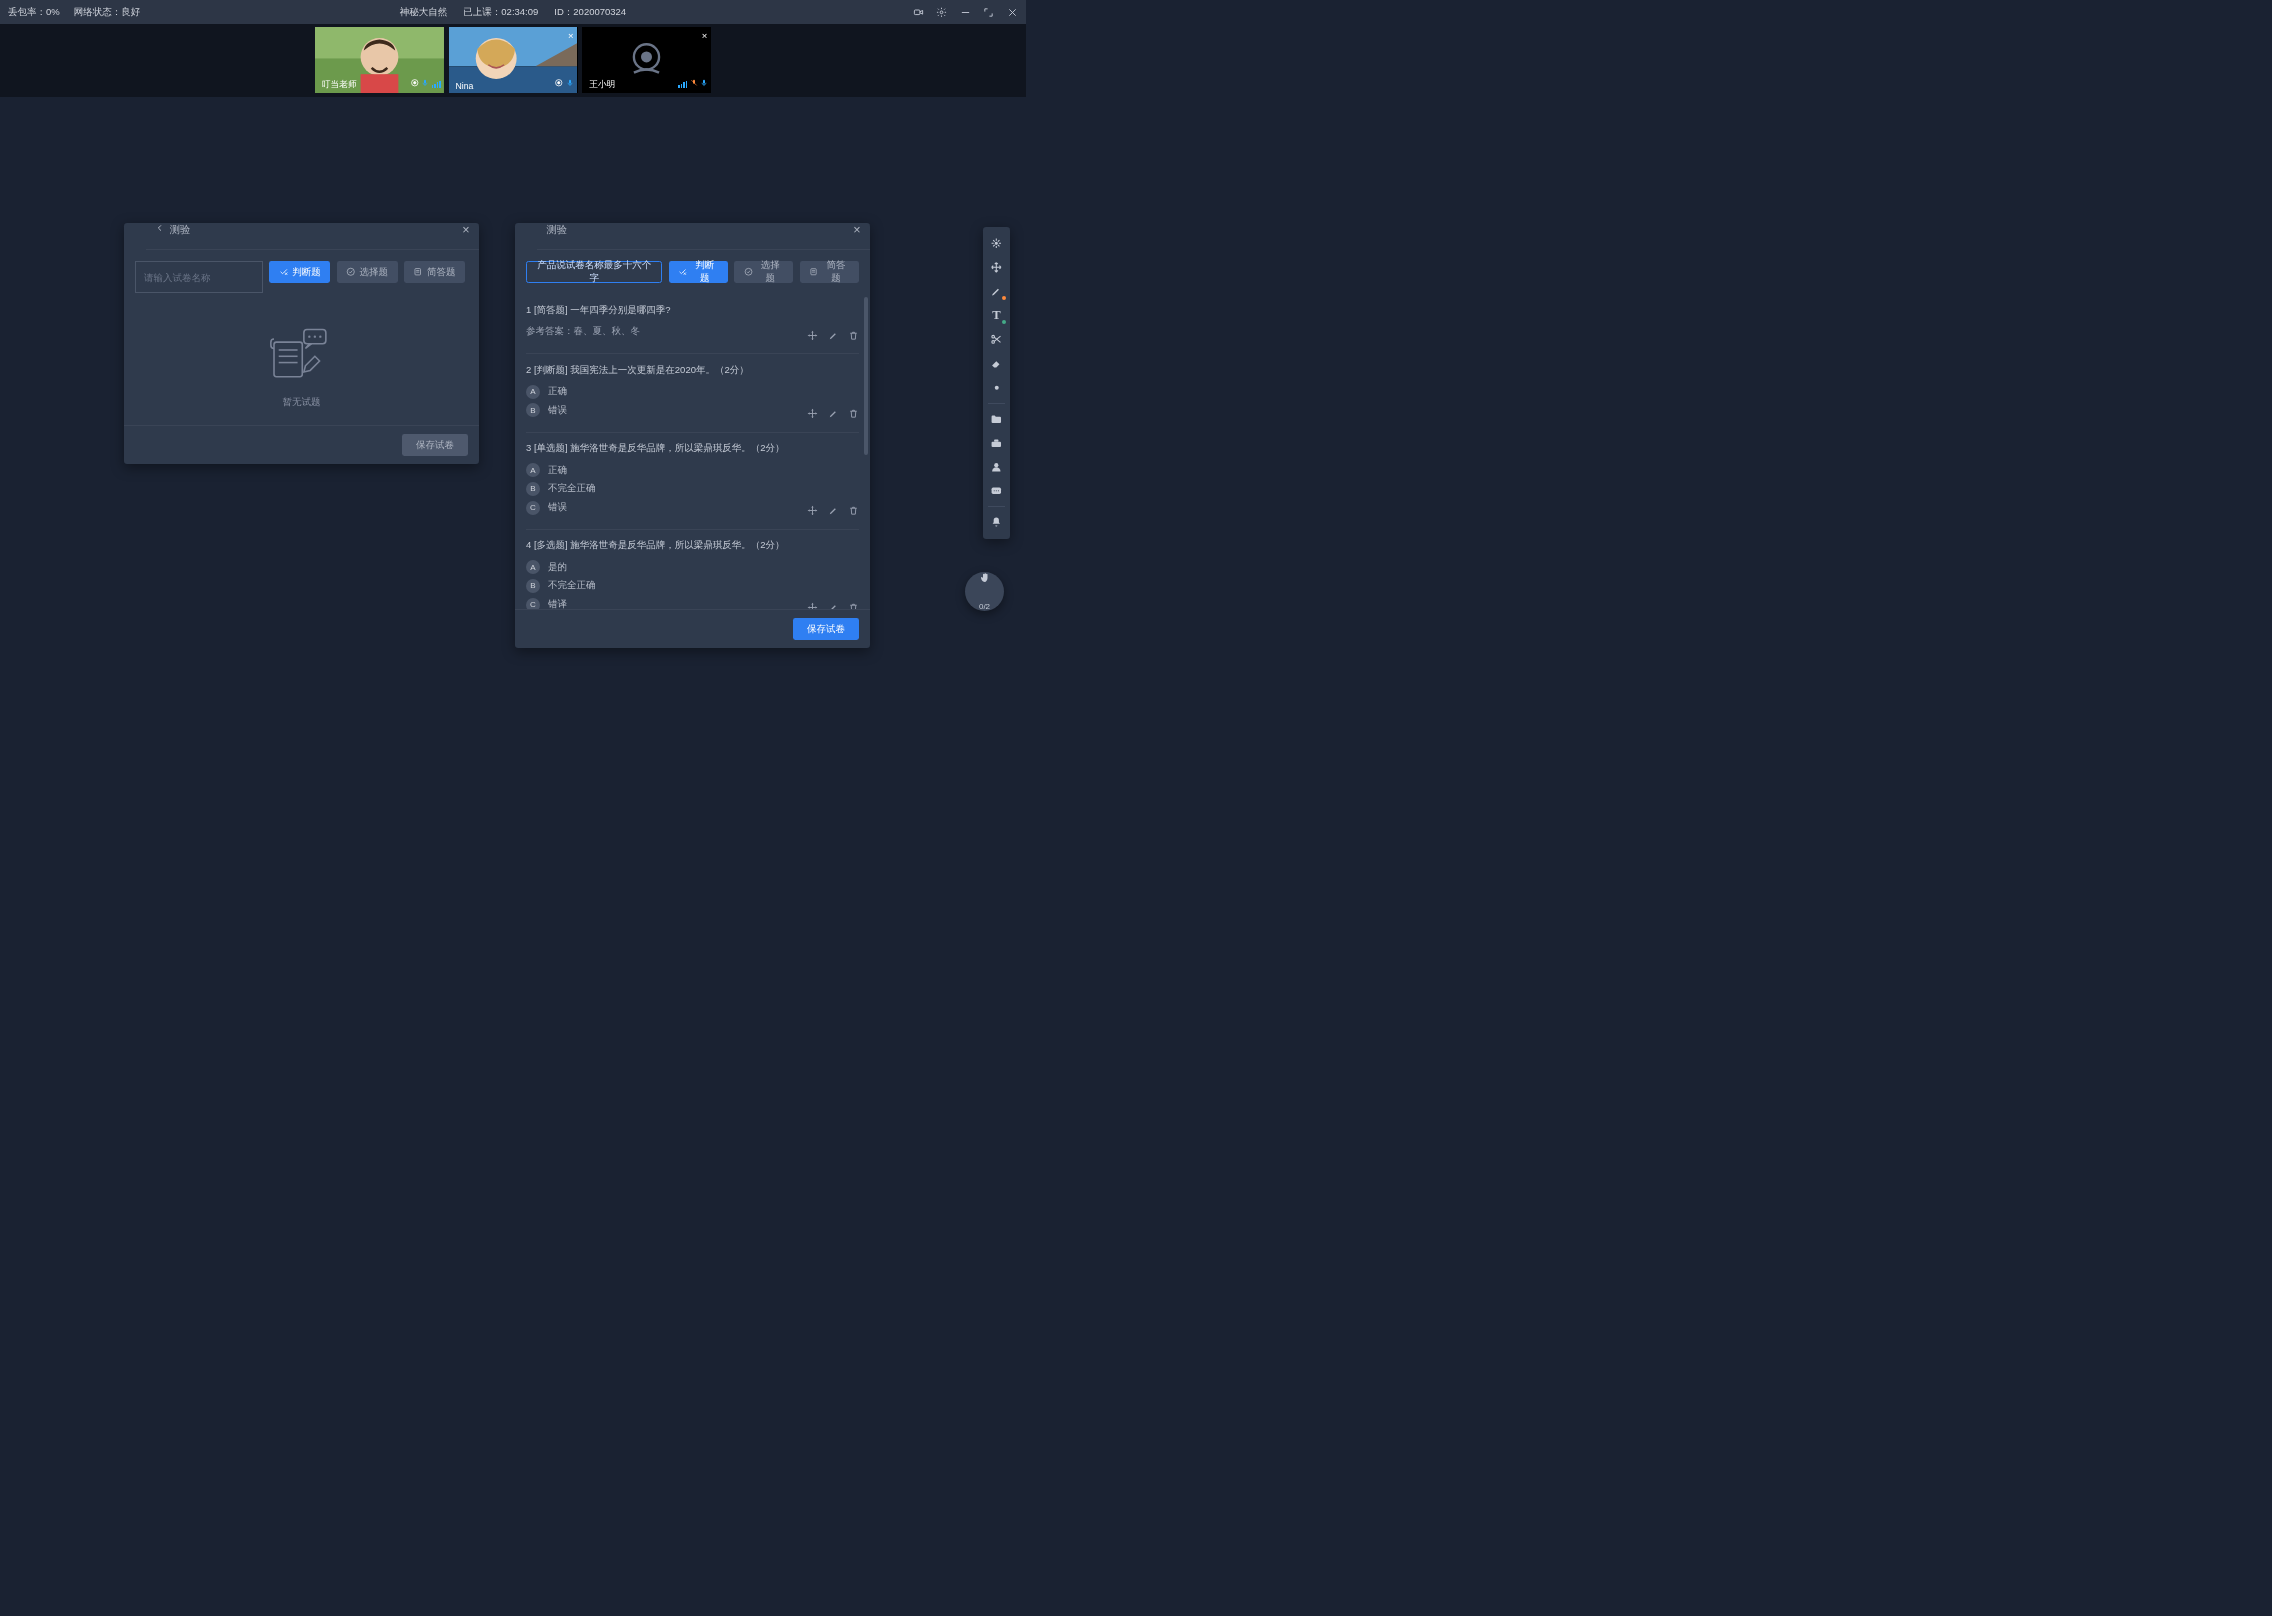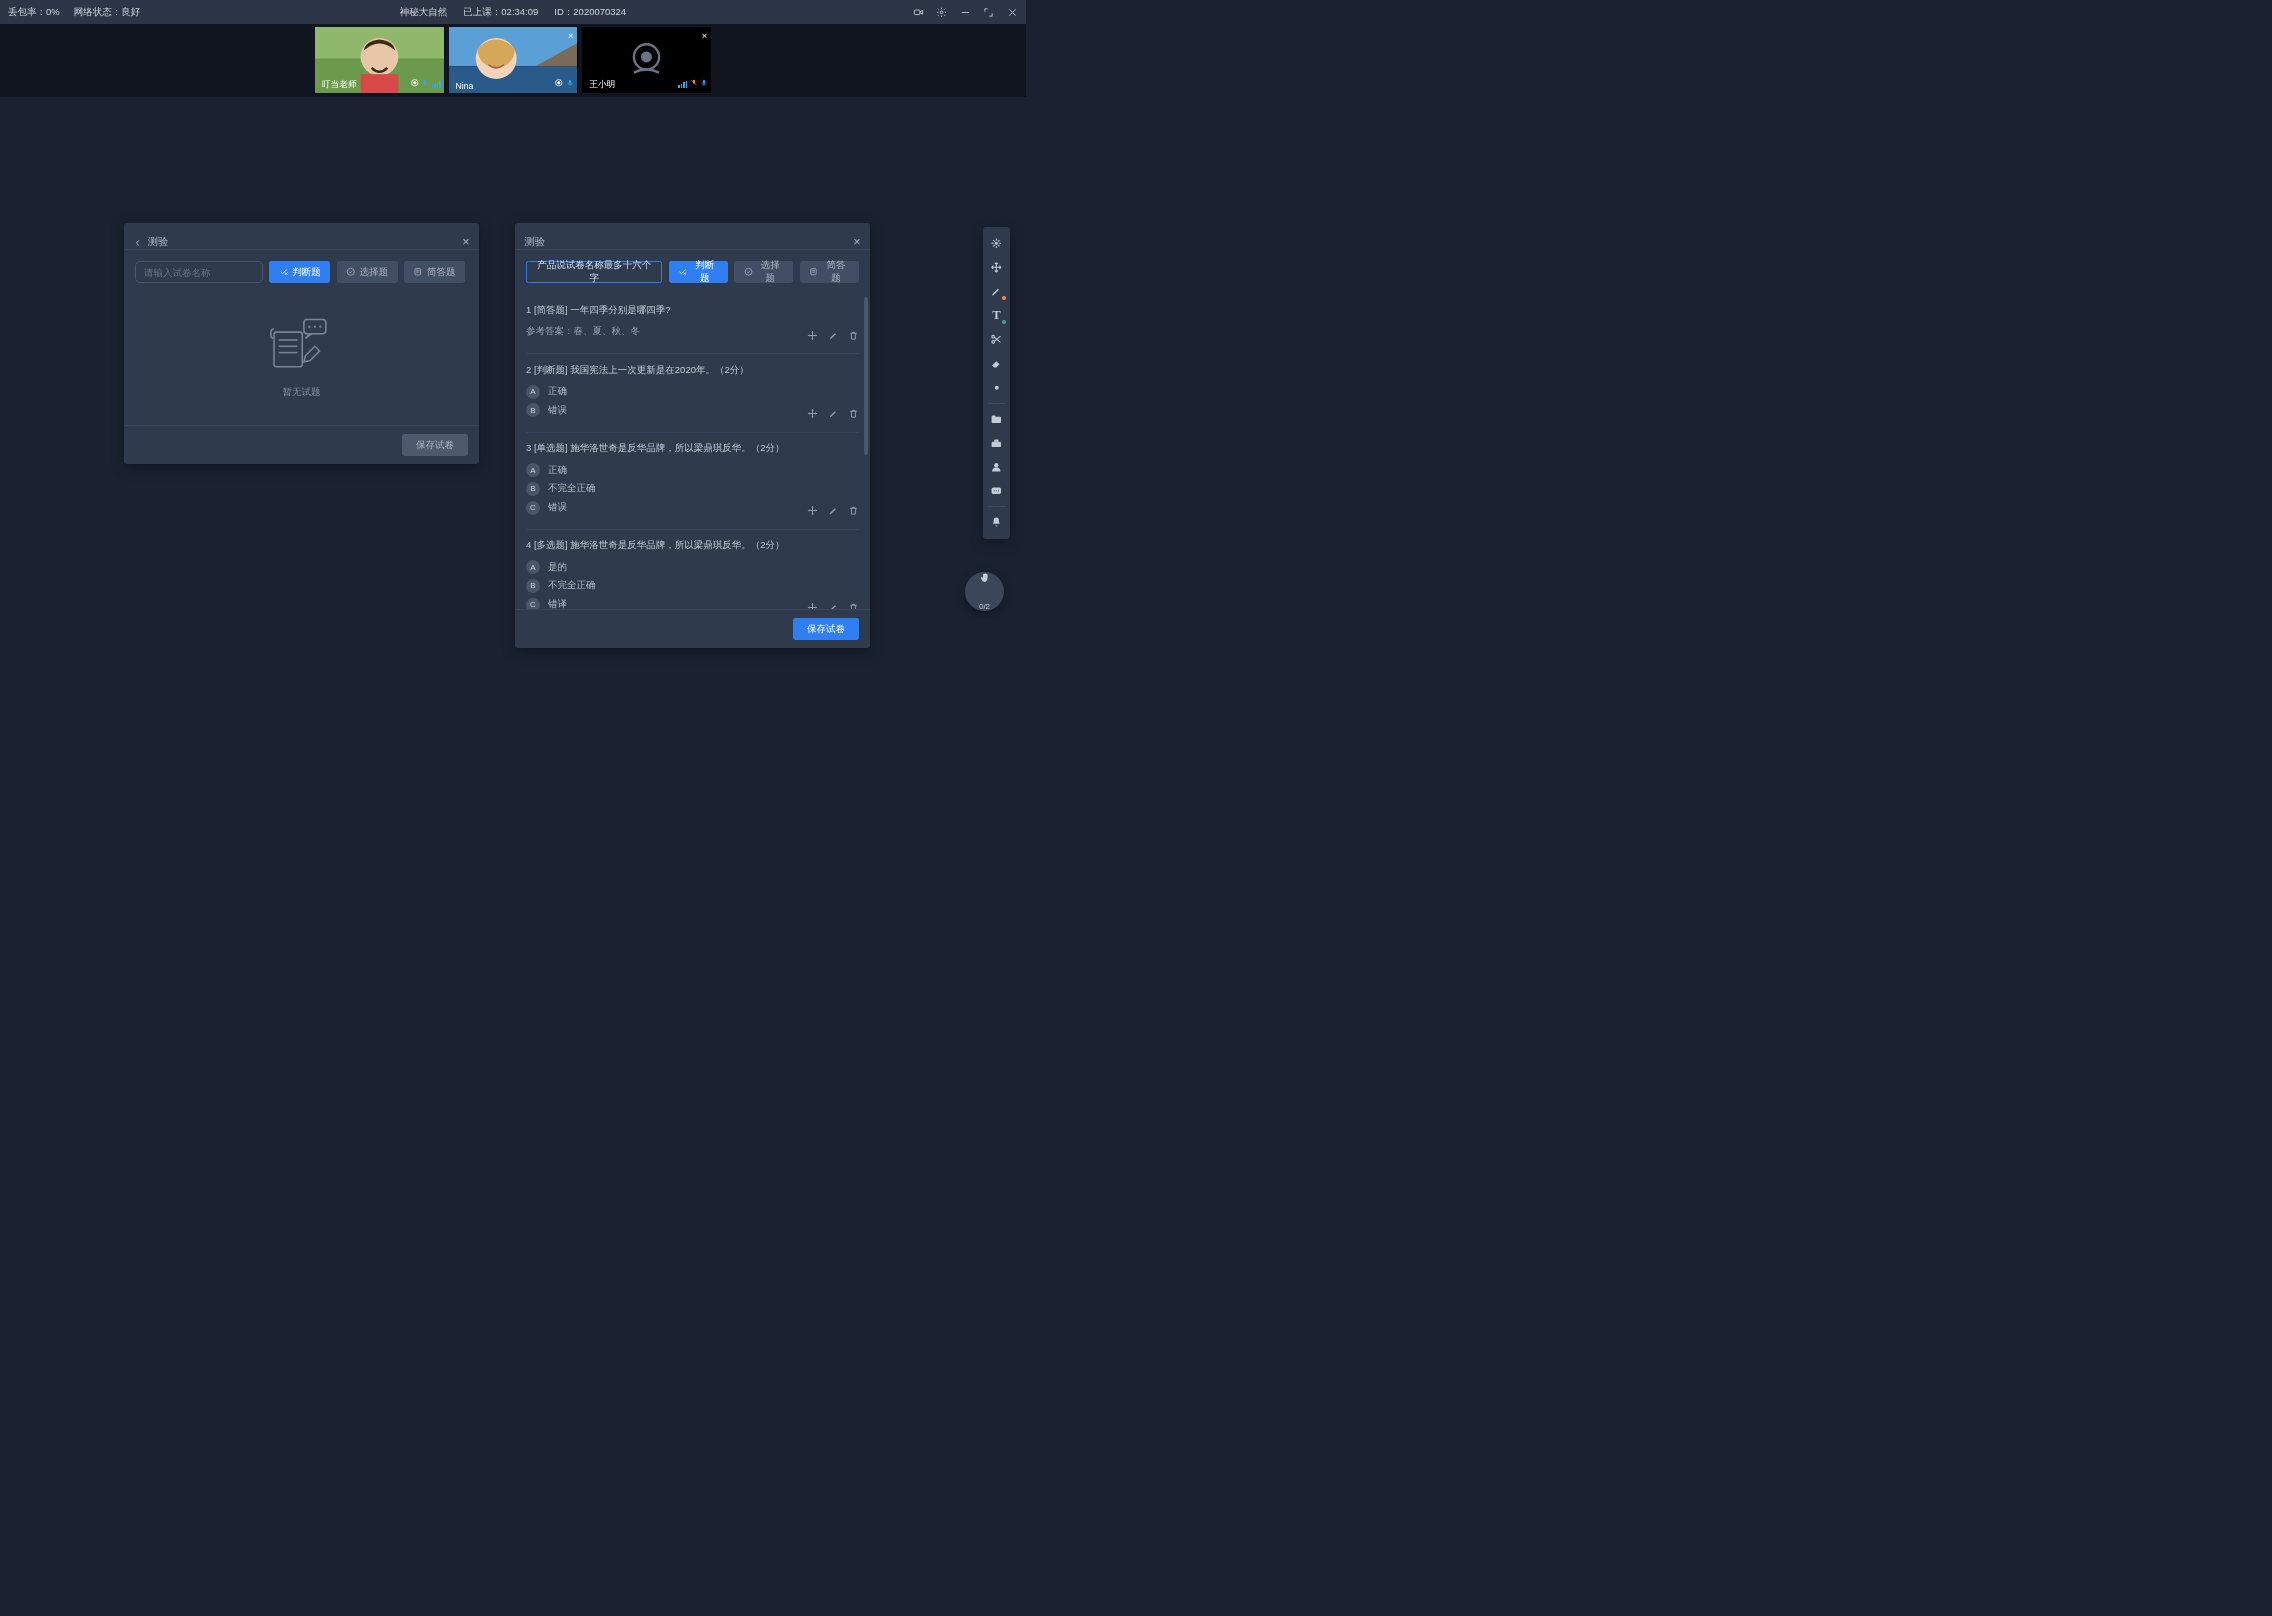--- a/index.html
+++ b/index.html
@@ -56,48 +56,49 @@
   position: absolute;
   background: #2f3a4c;
   border-radius: 3.2px;
   box-shadow: 0 3.2px 12.6px rgba(0,0,0,0.4);
   display: flex;
   flex-direction: column;
 }
 .panel-header {
   height: 27px;
   display: flex;
-  align-items: flex-end;
+  align-items: flex-start;
   padding: 0 9.5px;
   font-size: 10.3px;
   border-bottom: 0.8px solid #3a4456;
+  margin-left: 22px;
 }
 .panel-header .back { margin-right: 6.3px; cursor: pointer; }
 .panel-header .close { margin-left: auto; cursor: pointer; font-size: 12.6px; }
 .panel-body { padding: 11px; flex: 1; overflow: auto; }
 .btn {
   height: 22px;
   padding: 0 9.5px;
   border-radius: 2.4px;
   font-size: 9.5px;
   display: inline-flex;
   align-items: center;
   gap: 4px;
   border: none;
   cursor: pointer;
   background: #424e63;
   color: #aeb5c2;
 }
 .btn.primary { background: #2f7ff2; color: #fff; }
 .btn.outline { background: transparent; border: 0.8px solid #2f7ff2; color: #cfe1ff; justify-content: center; }
 .txt-input {
-  height: 22px;
+  height: 32px;
   background: transparent;
   border: 0.8px solid #4a5568;
-  border-radius: 5px;
+  border-radius: 0;
   padding: 0 8px;
   font-size: 9.5px;
   color: #aeb5c2;
   outline: none;
 }
 .txt-input::placeholder { color: #6a7487; }
 .toolbar-row { display: flex; gap: 6.3px; margin-bottom: 11px; }
 .empty-state {
   display: flex; flex-direction: column; align-items: center; justify-content: center;
   padding: 24px 0 8px;

